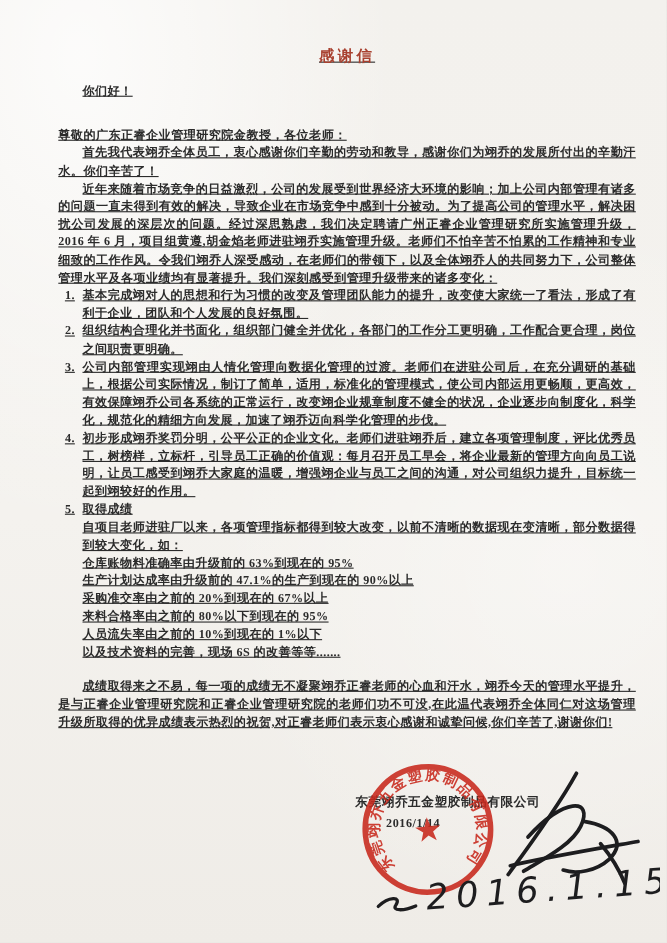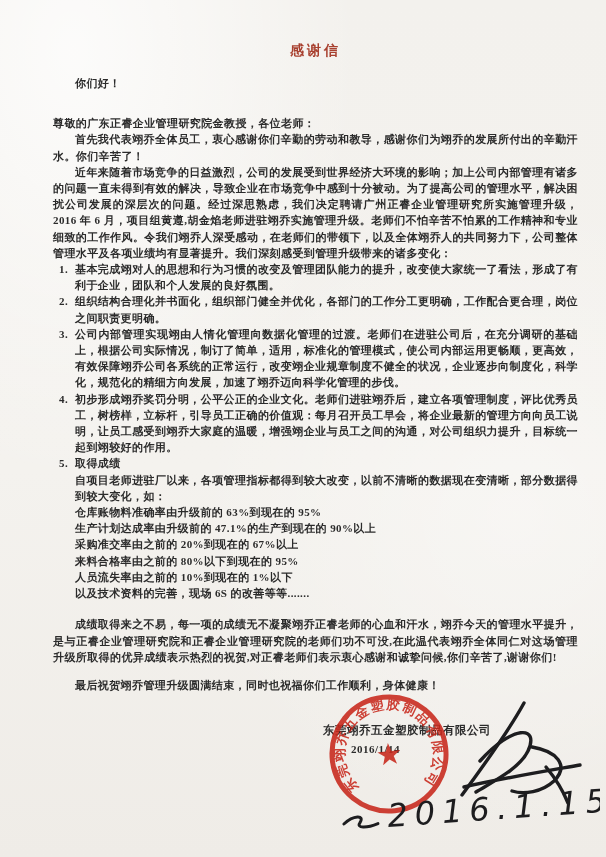--- a/index.html
+++ b/index.html
@@ -9,20 +9,21 @@
     margin:0 auto;
     overflow:hidden;
     background:
       radial-gradient(ellipse at 12% 6%, rgba(255,255,255,.75), rgba(255,255,255,0) 38%),
       radial-gradient(ellipse at 85% 60%, rgba(255,255,255,.35), rgba(255,255,255,0) 45%),
       linear-gradient(180deg,#f3f1ed 0%,#f4f2ee 55%,#efece7 100%);
     font-family:"Liberation Serif","DejaVu Serif",serif;
     color:#2b2b2b;
     box-sizing:border-box;
     padding:42px 28px 0 53px;
+    text-decoration:underline;
   }
   .title{
     margin:0;
     text-align:center;
     font-size:14px;
     font-weight:700;
     letter-spacing:3px;
     color:var(--title-red,#a8402f);
   }
   p{margin:0;}
@@ -100,21 +101,20 @@
     <p class="body-text">自项目老师进驻厂以来，各项管理指标都得到较大改变，以前不清晰的数据现在变清晰，部分数据得到较大变化，如：</p>
     <p class="body-text metric">仓库账物料准确率由升级前的 63%到现在的 95%</p>
     <p class="body-text metric">生产计划达成率由升级前的 47.1%的生产到现在的 90%以上</p>
     <p class="body-text metric">采购准交率由之前的 20%到现在的 67%以上</p>
     <p class="body-text metric">来料合格率由之前的 80%以下到现在的 95%</p>
     <p class="body-text metric">人员流失率由之前的 10%到现在的 1%以下</p>
     <p class="body-text metric">以及技术资料的完善，现场 6S 的改善等等.......</p>
   </div>
 
   <p class="body-text closing-1">成绩取得来之不易，每一项的成绩无不凝聚翊乔正睿老师的心血和汗水，翊乔今天的管理水平提升，是与正睿企业管理研究院和正睿企业管理研究院的老师们功不可没,在此温代表翊乔全体同仁对这场管理升级所取得的优异成绩表示热烈的祝贺,对正睿老师们表示衷心感谢和诚挚问候,你们辛苦了,谢谢你们!</p>
-  <p class="body-text closing-2">最后祝贺翊乔管理升级圆满结束，同时也祝福你们工作顺利，身体健康！</p>
 
   <div class="sig-block">
     <div>东莞翊乔五金塑胶制品有限公司</div>
     <div class="sig-date">2016/1/14</div>
   </div>
 
   <svg class="stamp" viewBox="0 0 126 126">
     <circle cx="63" cy="63" r="57" fill="none" stroke="#c8281c" stroke-width="5"></circle>
     <path id="stampArc" d="M 31.2 94.8 A 45 45 0 1 1 94.8 94.8" fill="none"></path>
     <text fill="#c8281c" font-size="13.5" font-weight="bold" letter-spacing="1.6" font-family="'DejaVu Sans',sans-serif">

